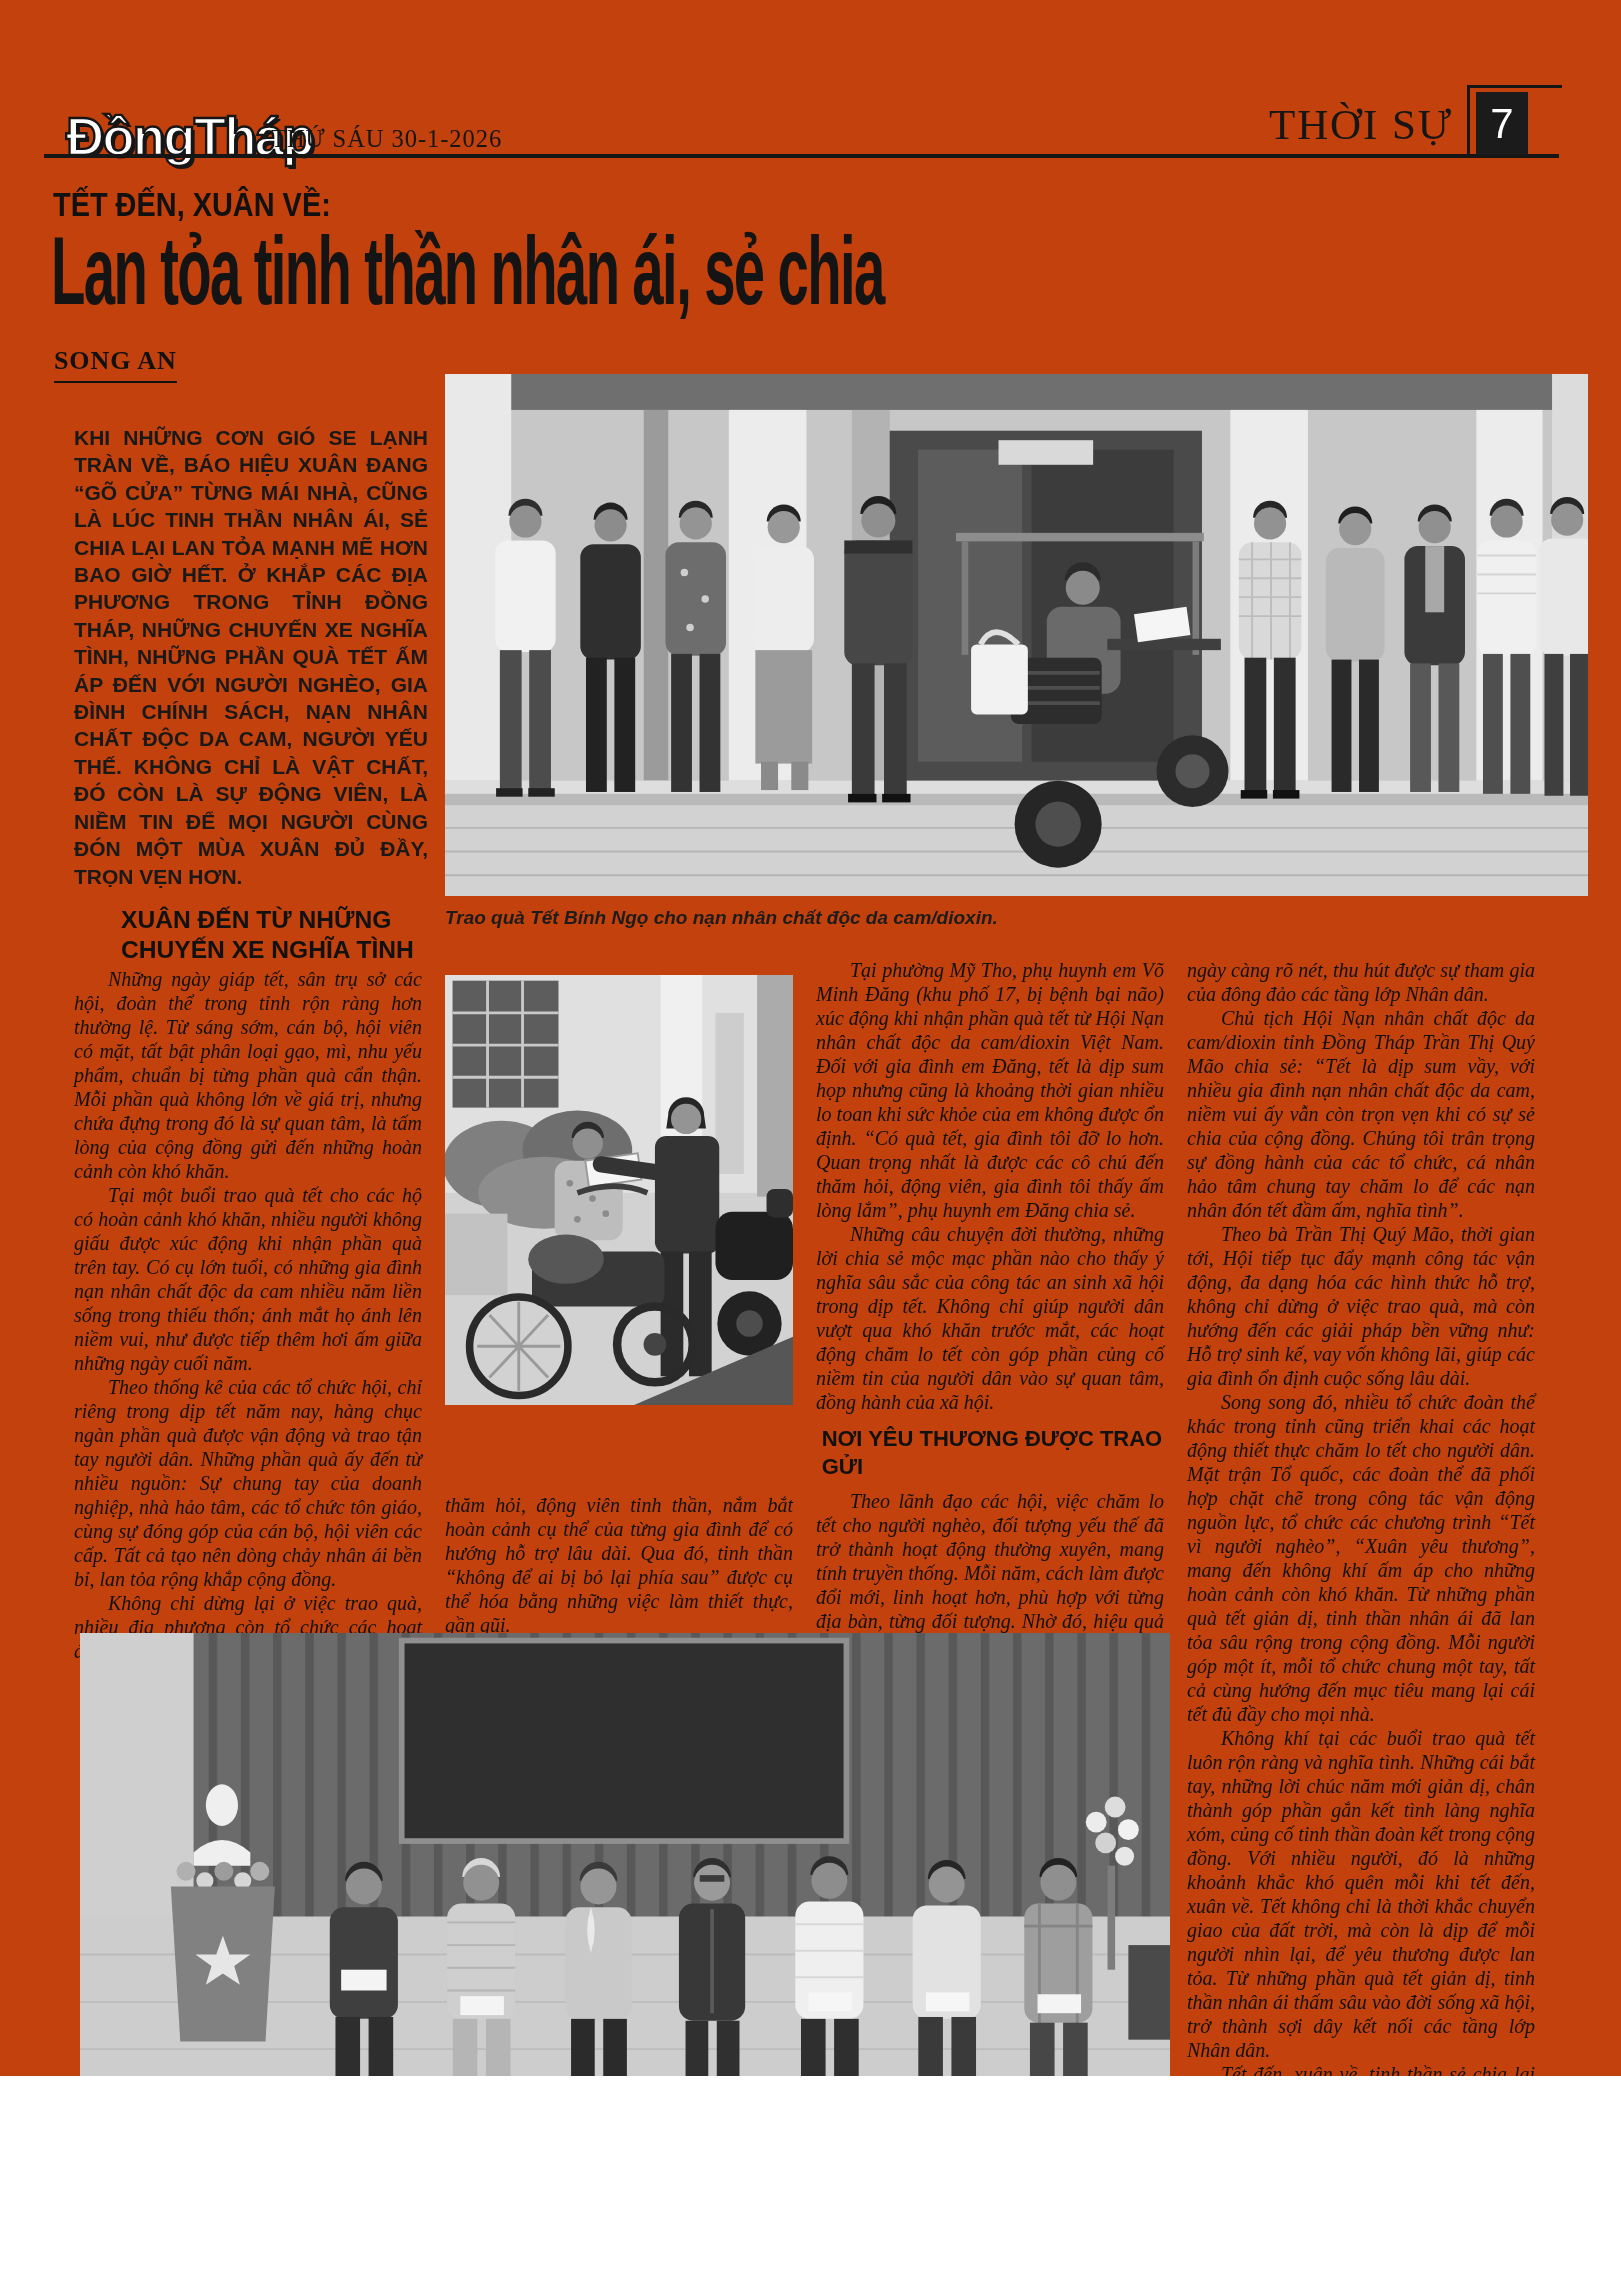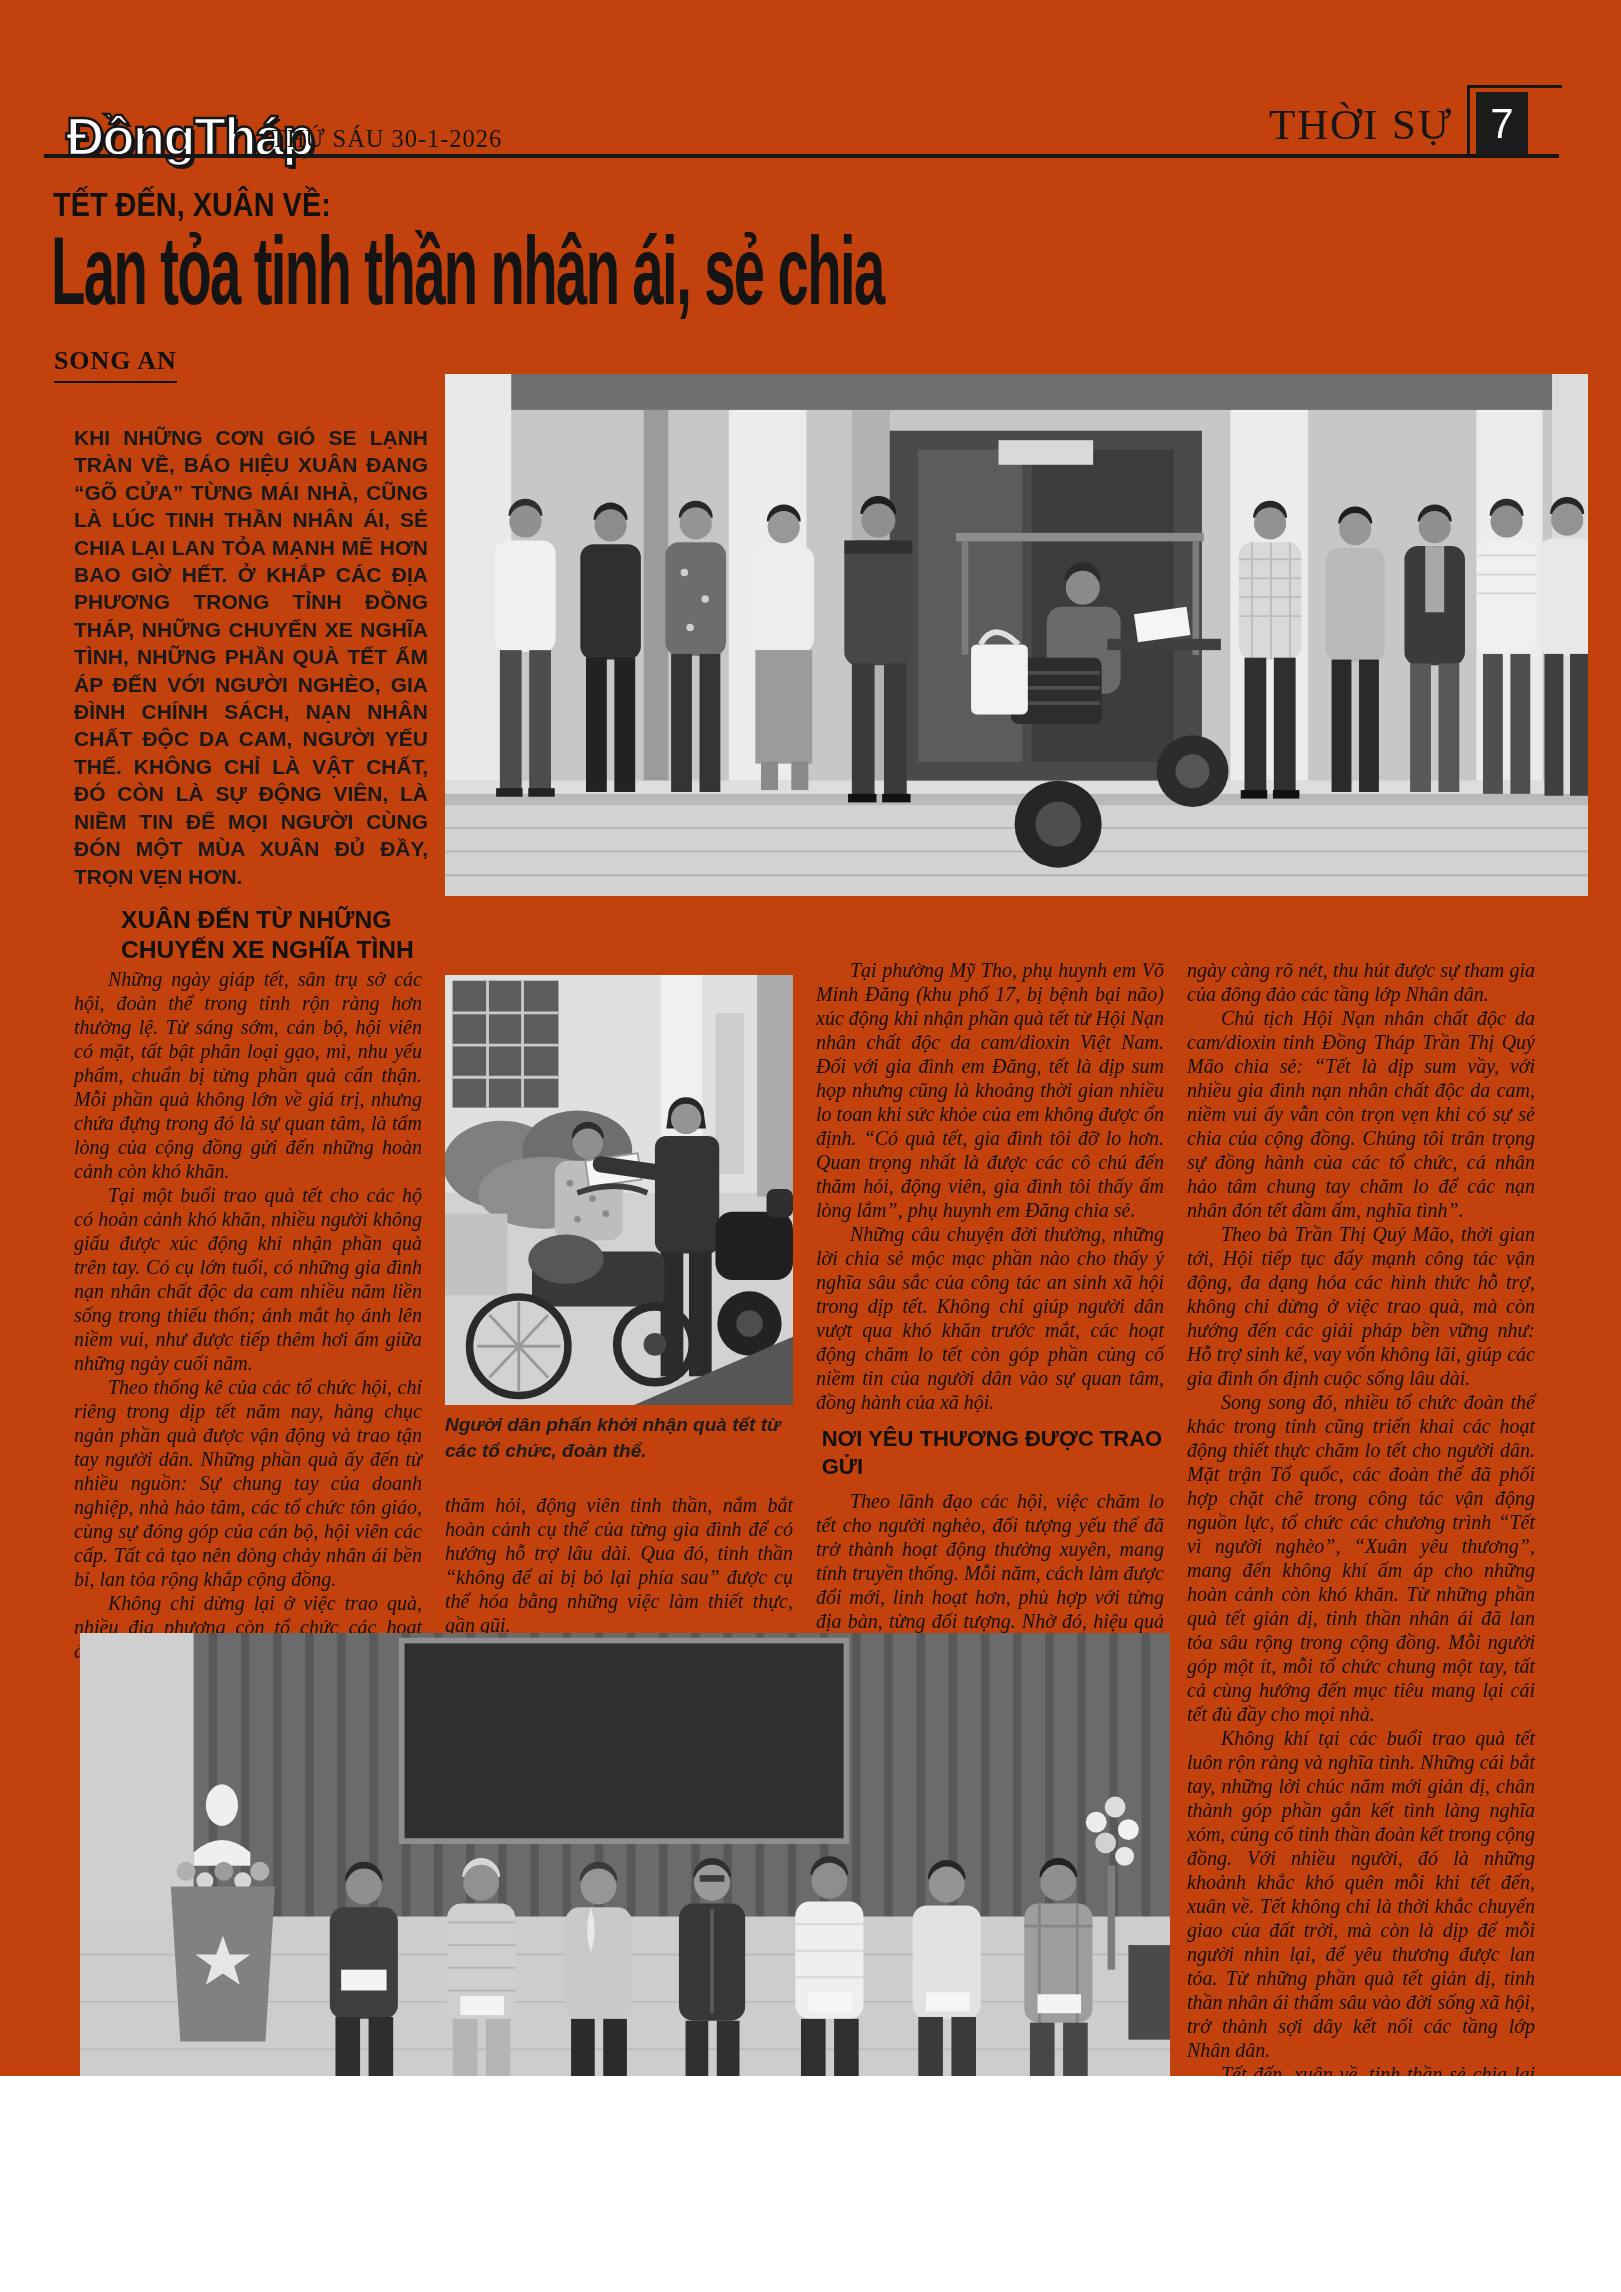--- a/index.html
+++ b/index.html
@@ -202,20 +202,21 @@
             <rect x="-24" y="296" width="20" height="150" fill="#3f3f3f"></rect>
             <rect x="3" y="296" width="20" height="150" fill="#3f3f3f"></rect>
           </g>
       </g>
 
       <rect x="556" y="286" width="60" height="74" rx="6" fill="#f2f2f2"></rect>
       <path d="M566,286 q14,-26 40,0" stroke="#e0e0e0" stroke-width="6" fill="none"></path>
       <rect x="730" y="250" width="56" height="30" fill="#f5f5f5" transform="rotate(-8 758 265)"></rect>
     </svg>
   </div>
+  <div class="abs caption cap1">Trao quà Tết Bính Ngọ cho nạn nhân chất độc da cam/dioxin.</div>
 
   <div class="abs lead">KHI NHỮNG CƠN GIÓ SE LẠNH TRÀN VỀ, BÁO HIỆU XUÂN ĐANG “GÕ CỬA” TỪNG MÁI NHÀ, CŨNG LÀ LÚC TINH THẦN NHÂN ÁI, SẺ CHIA LẠI LAN TỎA MẠNH MẼ HƠN BAO GIỜ HẾT. Ở KHẮP CÁC ĐỊA PHƯƠNG TRONG TỈNH ĐỒNG THÁP, NHỮNG CHUYẾN XE NGHĨA TÌNH, NHỮNG PHẦN QUÀ TẾT ẤM ÁP ĐẾN VỚI NGƯỜI NGHÈO, GIA ĐÌNH CHÍNH SÁCH, NẠN NHÂN CHẤT ĐỘC DA CAM, NGƯỜI YẾU THẾ. KHÔNG CHỈ LÀ VẬT CHẤT, ĐÓ CÒN LÀ SỰ ĐỘNG VIÊN, LÀ NIỀM TIN ĐỂ MỌI NGƯỜI CÙNG ĐÓN MỘT MÙA XUÂN ĐỦ ĐẦY, TRỌN VẸN HƠN.</div>
   <div class="abs subhead1">XUÂN ĐẾN TỪ NHỮNG CHUYẾN XE NGHĨA TÌNH</div>
   <div class="abs bodycol col1">
     <p class="ind">Những ngày giáp tết, sân trụ sở các hội, đoàn thể trong tỉnh rộn ràng hơn thường lệ. Từ sáng sớm, cán bộ, hội viên có mặt, tất bật phân loại gạo, mì, nhu yếu phẩm, chuẩn bị từng phần quà cẩn thận. Mỗi phần quà không lớn về giá trị, nhưng chứa đựng trong đó là sự quan tâm, là tấm lòng của cộng đồng gửi đến những hoàn cảnh còn khó khăn.</p>
     <p class="ind">Tại một buổi trao quà tết cho các hộ có hoàn cảnh khó khăn, nhiều người không giấu được xúc động khi nhận phần quà trên tay. Có cụ lớn tuổi, có những gia đình nạn nhân chất độc da cam nhiều năm liền sống trong thiếu thốn; ánh mắt họ ánh lên niềm vui, như được tiếp thêm hơi ấm giữa những ngày cuối năm.</p>
     <p class="ind">Theo thống kê của các tổ chức hội, chỉ riêng trong dịp tết năm nay, hàng chục ngàn phần quà được vận động và trao tận tay người dân. Những phần quà ấy đến từ nhiều nguồn: Sự chung tay của doanh nghiệp, nhà hảo tâm, các tổ chức tôn giáo, cùng sự đóng góp của cán bộ, hội viên các cấp. Tất cả tạo nên dòng chảy nhân ái bền bỉ, lan tỏa rộng khắp cộng đồng.</p>
     <p class="ind">Không chỉ dừng lại ở việc trao quà, nhiều địa phương còn tổ chức các hoạt động</p>
   </div>
 
@@ -261,21 +262,20 @@
       <circle cx="222" cy="390" r="40" fill="none" stroke="#2a2a2a" stroke-width="9"></circle>
         <circle cx="222" cy="390" r="12" fill="#444"></circle>
 
       <rect x="286" y="250" width="82" height="72" rx="18" fill="#1f1f1f"></rect>
       <circle cx="322" cy="368" r="34" fill="#222"></circle>
         <circle cx="322" cy="368" r="14" fill="#4d4d4d"></circle>
       <rect x="340" y="226" width="28" height="30" rx="8" fill="#2e2e2e"></rect>
       <polygon points="200,454 368,382 368,454" fill="#565656"></polygon>
     </svg>
   </div>
-  <div class="abs caption cap2">Người dân phấn khởi nhận quà tết từ các tổ chức, đoàn thể.</div>
   <div class="abs bodycol col2">
     <p class="cont">thăm hỏi, động viên tinh thần, nắm bắt hoàn cảnh cụ thể của từng gia đình để có hướng hỗ trợ lâu dài. Qua đó, tinh thần “không để ai bị bỏ lại phía sau” được cụ thể hóa bằng những việc làm thiết thực, gần gũi.</p>
   </div>
 
   <div class="abs bodycol col3">
     <p class="ind">Tại phường Mỹ Tho, phụ huynh em Võ Minh Đăng (khu phố 17, bị bệnh bại não) xúc động khi nhận phần quà tết từ Hội Nạn nhân chất độc da cam/dioxin Việt Nam. Đối với gia đình em Đăng, tết là dịp sum họp nhưng cũng là khoảng thời gian nhiều lo toan khi sức khỏe của em không được ổn định. “Có quà tết, gia đình tôi đỡ lo hơn. Quan trọng nhất là được các cô chú đến thăm hỏi, động viên, gia đình tôi thấy ấm lòng lắm”, phụ huynh em Đăng chia sẻ.</p>
     <p class="ind">Những câu chuyện đời thường, những lời chia sẻ mộc mạc phần nào cho thấy ý nghĩa sâu sắc của công tác an sinh xã hội trong dịp tết. Không chỉ giúp người dân vượt qua khó khăn trước mắt, các hoạt động chăm lo tết còn góp phần củng cố niềm tin của người dân vào sự quan tâm, đồng hành của xã hội.</p>
     <h3 class="subhead2">NƠI YÊU THƯƠNG ĐƯỢC TRAO GỬI</h3>
     <p class="ind">Theo lãnh đạo các hội, việc chăm lo tết cho người nghèo, đối tượng yếu thế đã trở thành hoạt động thường xuyên, mang tính truyền thống. Mỗi năm, cách làm được đổi mới, linh hoạt hơn, phù hợp với từng địa bàn, từng đối tượng. Nhờ đó, hiệu quả lan tỏa</p>
   </div>

